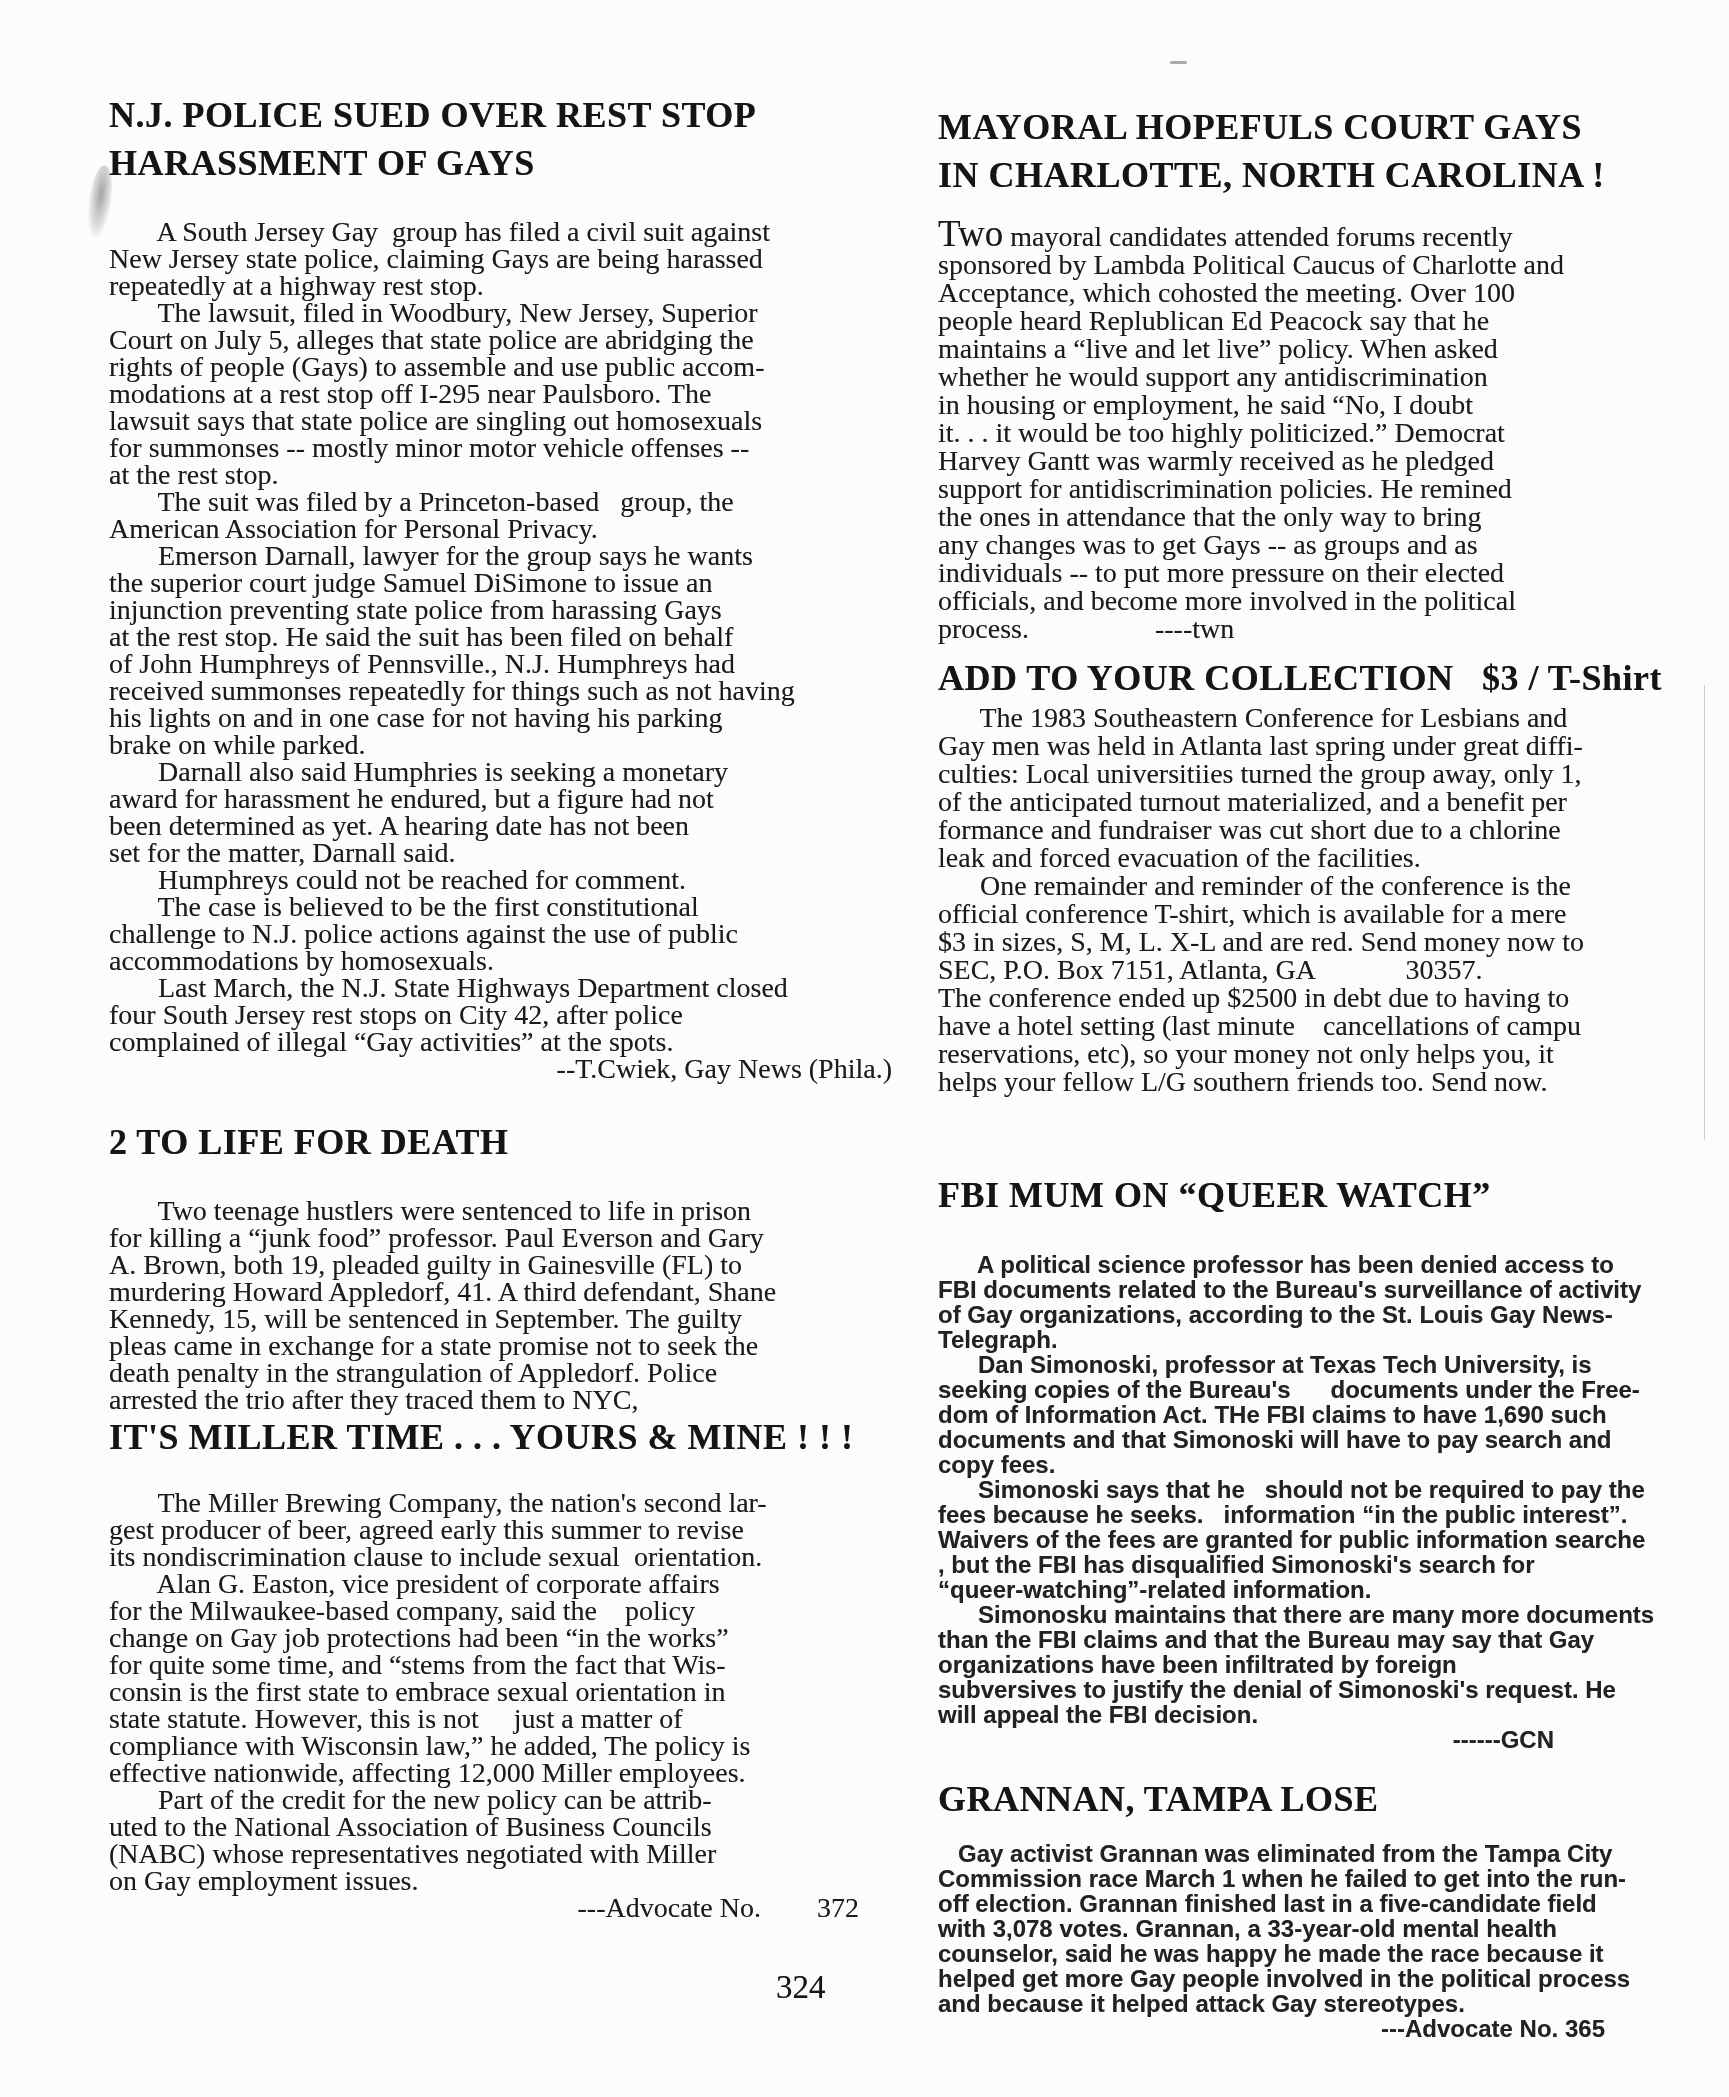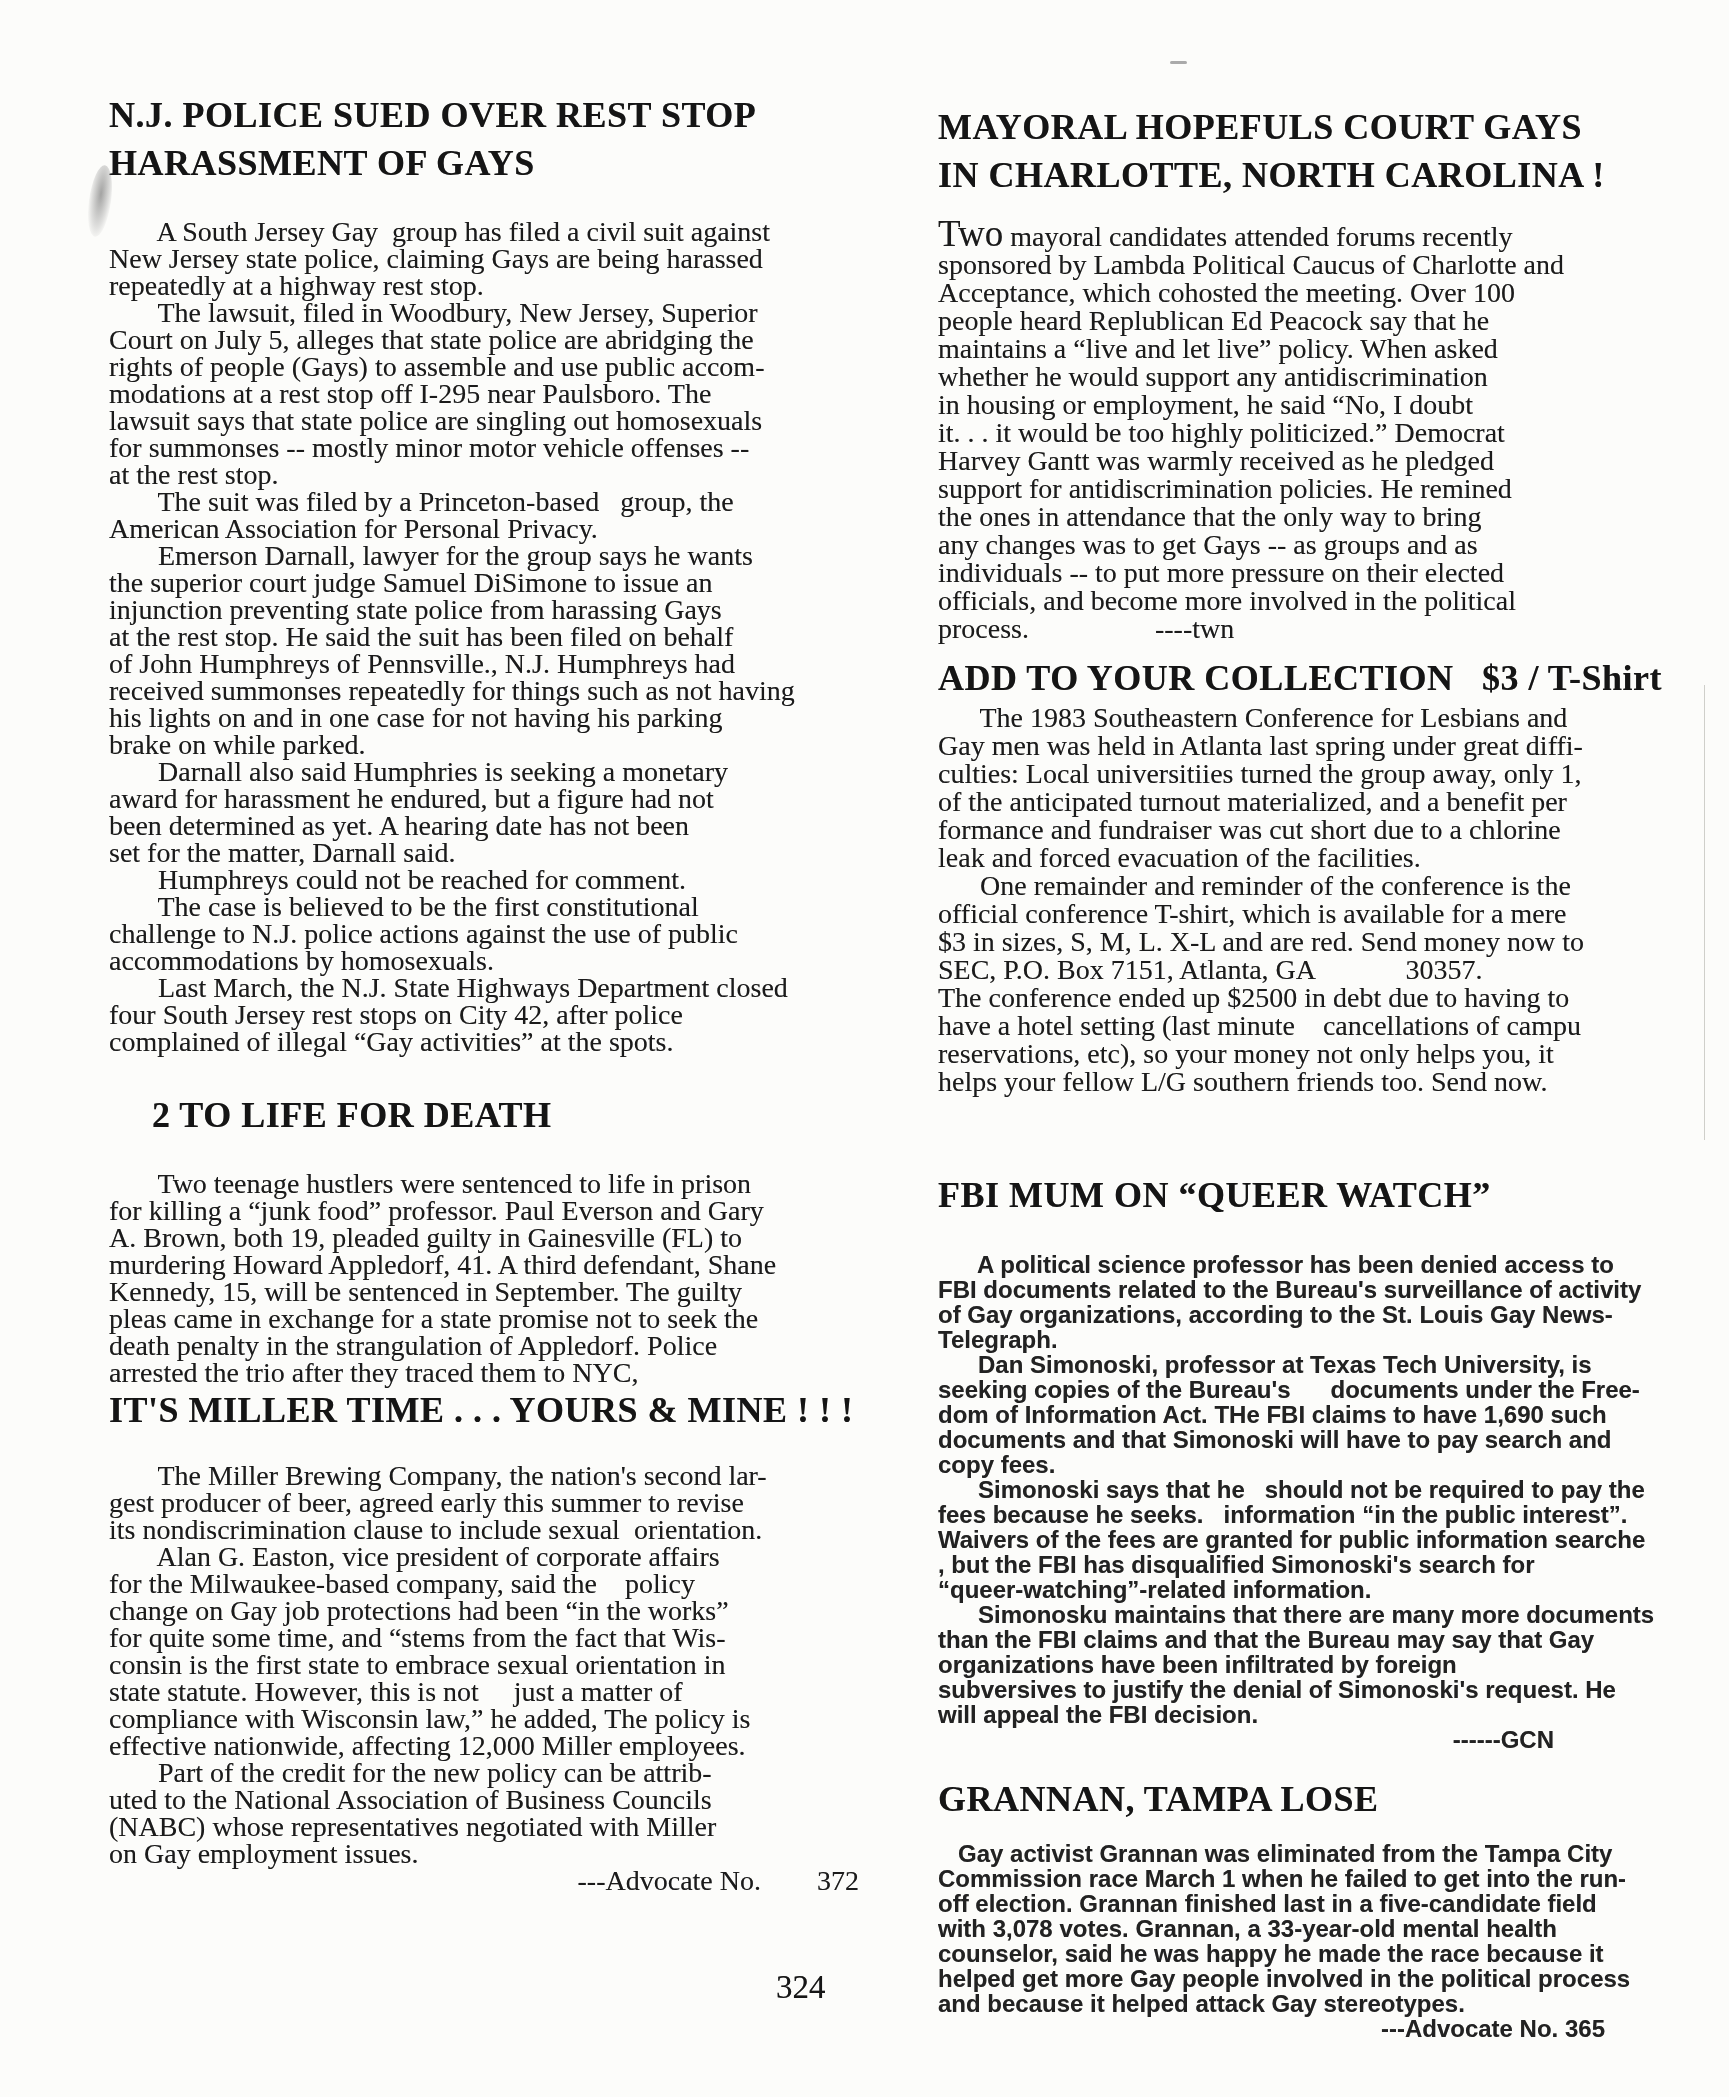--- a/index.html
+++ b/index.html
@@ -37,21 +37,21 @@
   .sig{text-align:right;}
   #article-nj-police .sig{padding-right:28px;}
   #article-miller-time .sig{padding-right:61px;}
   #article-fbi-mum .sig{padding-right:179px;}
   #article-grannan .sig{padding-right:128px;}
 
   
   .article header{display:block;}
   #article-nj-police header{margin-bottom:31px;}
   #article-two-to-life{margin-top:36px;}
-  #article-two-to-life header{margin-bottom:31px;margin-left:43px;}
+  #article-two-to-life header{margin-bottom:31px;}
   #article-miller-time{}
   #article-miller-time header{margin-bottom:28px;}
   #article-mayoral header{margin-bottom:21px;}
   #article-add-collection{margin-top:10.5px;}
   #article-add-collection header{margin-bottom:2.9px;}
   #article-fbi-mum{margin-top:75px;}
   #article-fbi-mum header{margin-bottom:33px;}
   #article-grannan{margin-top:23px;}
   #article-grannan header{margin-bottom:18px;}
 
@@ -112,20 +112,21 @@
         <div class="line">been determined as yet. A hearing date has not been</div>
         <div class="line">set for the matter, Darnall said.</div>
         <div class="line">       Humphreys could not be reached for comment.</div>
         <div class="line">       The case is believed to be the first constitutional</div>
         <div class="line">challenge to N.J. police actions against the use of public</div>
         <div class="line">accommodations by homosexuals.</div>
         <div class="line">       Last March, the N.J. State Highways Department closed</div>
         <div class="line">four South Jersey rest stops on City 42, after police</div>
         <div class="line">complained of illegal “Gay activities” at the spots.</div>
       </div>
+      <div class="line sig">--T.Cwiek, Gay News (Phila.)</div>
     </section>
     <section class="article serif" id="article-two-to-life">
       <header>
         <div class="headline-line">2 TO LIFE FOR DEATH</div>
       </header>
       <div>
         <div class="line">       Two teenage hustlers were sentenced to life in prison</div>
         <div class="line">for killing a “junk food” professor. Paul Everson and Gary</div>
         <div class="line">A. Brown, both 19, pleaded guilty in Gainesville (FL) to</div>
         <div class="line">murdering Howard Appledorf, 41. A third defendant, Shane</div>

